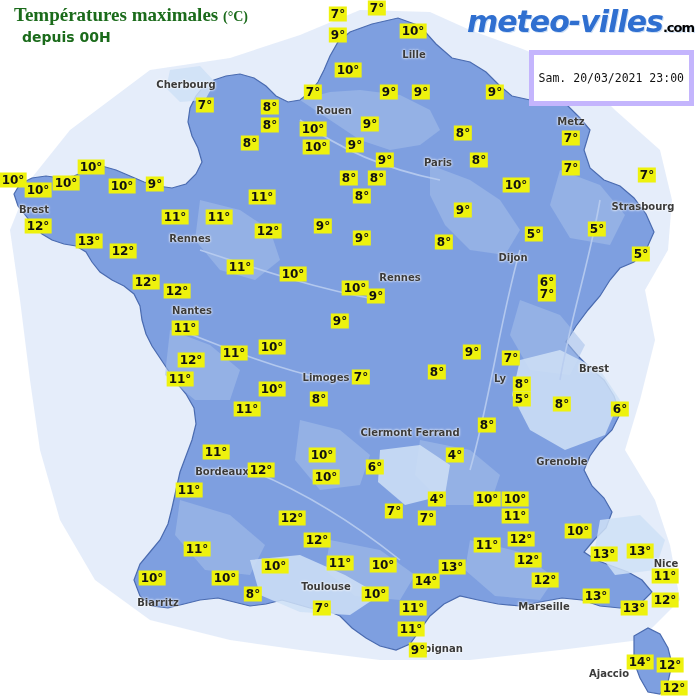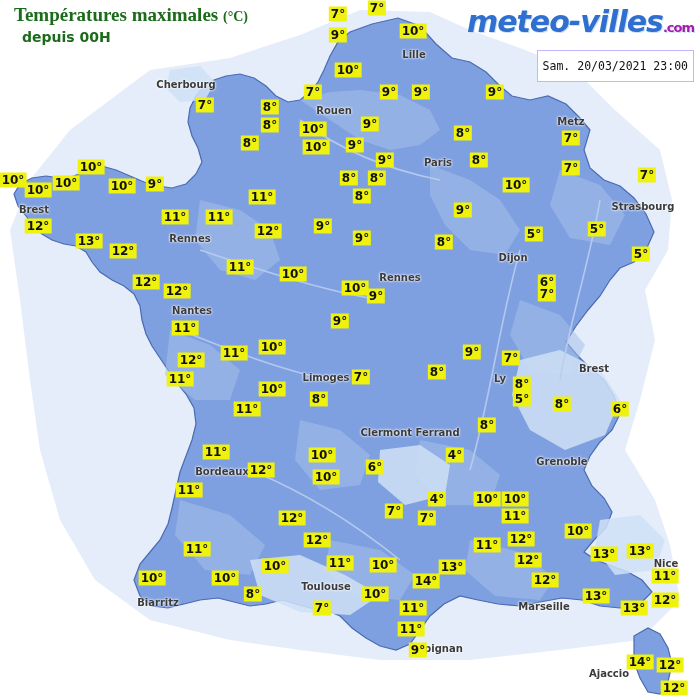--- a/index.html
+++ b/index.html
@@ -25,28 +25,28 @@
     color:#1b6b1b;font-weight:bold;font-size:14px;
   }
 
   
   .logo{
     position:absolute;right:6px;top:4px;
     font-size:30px;font-weight:bold;font-style:italic;
     color:#2f6fd0;letter-spacing:-1px;
     text-shadow:1px 1px 0 #cfe0f5;
   }
-  .logo .dotcom{font-size:13px;color:#a21caf;font-style:normal;}
+  .logo .dotcom{font-size:13px;color:#000000;font-style:normal;}
 
   
   .datebox{
     position:absolute;right:6px;top:50px;
-    border:1px solid #c4b5fd;background:#fff;
+    border:5px solid #c4b5fd;background:#fff;
     font-size:11.5px;font-family:"DejaVu Sans Mono","Liberation Mono",monospace;
-    color:#111;padding:8px 5px;
+    color:#111;padding:16px 5px;
   }
 
   
   .footer{
     position:absolute;left:22px;bottom:6px;
     font-size:12.5px;font-weight:bold;color:#111;
   }
 
   
   svg.mapsvg{position:absolute;left:0;top:0;width:700px;height:700px;}

